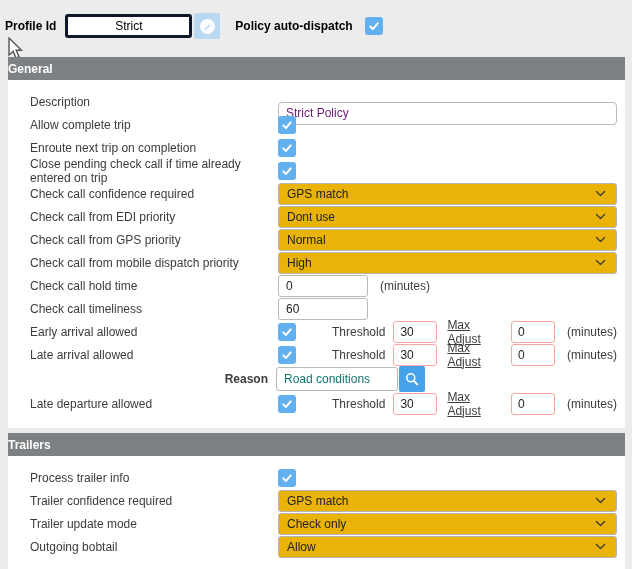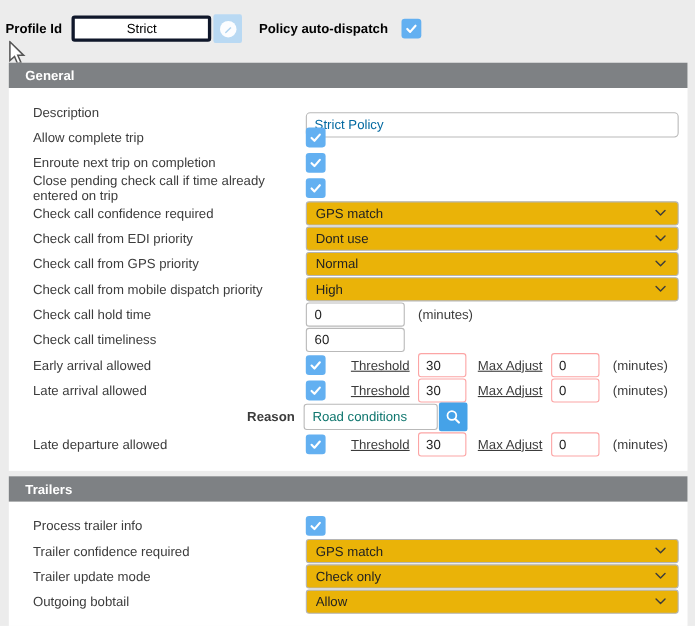--- a/index.html
+++ b/index.html
@@ -33,45 +33,45 @@
     width:18px; height:18px; background:#63b0f1; border-radius:3px;
     display:inline-flex; align-items:center; justify-content:center; flex:none; cursor:pointer;
   }
   .toolbar .checkbox { margin-left:12px; }
   
   .card { position:absolute; left:8px; width:617px; background:#fff; }
   .card-general { top:57px; height:371px; }
   .card-trailers { top:433px; height:136px; }
   .card-header {
     height:23px; background:#7e8184; color:#fff; font-weight:bold;
-    display:flex; align-items:center; padding-left:15px; font-size:12px;
+    display:flex; align-items:center; font-size:12px;
   }
   .card-body { padding:10px 8px 0 22px; }
   .row { display:flex; align-items:center; height:23px; }
   .row .label { width:248px; flex:none; color:#3c3c3c; }
   .spacer { width:246px; flex:none; text-align:right; padding-right:8px;font-weight:bold; }
   .text-input {
     width:347px; height:23px; border:1px solid #b9b9b9; border-radius:4px;
-    padding:0 7px; font:12px "Liberation Sans", sans-serif; color:#0369a1; background:#fff;margin-top:23px;
+    padding:0 7px; font:12px "Liberation Sans", sans-serif; color:#701a75; background:#fff;margin-top:23px;
   }
   .select {
     width:350px; height:22px; border:1px solid #b5b5b5; border-radius:3px; background:#eab308;
     display:flex; align-items:center; justify-content:space-between;
     padding:0 9px 0 8px; cursor:pointer; color:#222;
   }
   .num-input {
     width:90px; height:22px; border:1px solid #b9b9b9; border-radius:3px;
     padding:0 7px; font:12px "Liberation Sans", sans-serif; color:#222; background:#fff;
   }
   .small-input {
     width:44px; height:22px; border:1px solid #fca5a5; border-radius:3px;
     padding:0 6px; font:12px "Liberation Sans", sans-serif; color:#222; background:#fff;
   }
   .suffix { margin-left:12px; }
-  .t-lbl { margin-left:23px;text-decoration:underline; }
+  .t-lbl { margin-left:36px; }
   .t-input { margin-left:8px; }
   .ma-lbl { margin-left:10px;text-decoration:underline; }
   .ma-input { margin-left:8px; }
   .reason-input {
     width:122px; height:24px; border:1px solid #b9b9b9; border-radius:3px;
     padding:4px 7px; font:12px "Liberation Sans", sans-serif; color:#0f766e; background:#fff;
   }
   .search-btn {
     width:26px; height:26px; margin-left:1px; padding:0;
     background:#45a2e8; border:none; border-radius:2px;

